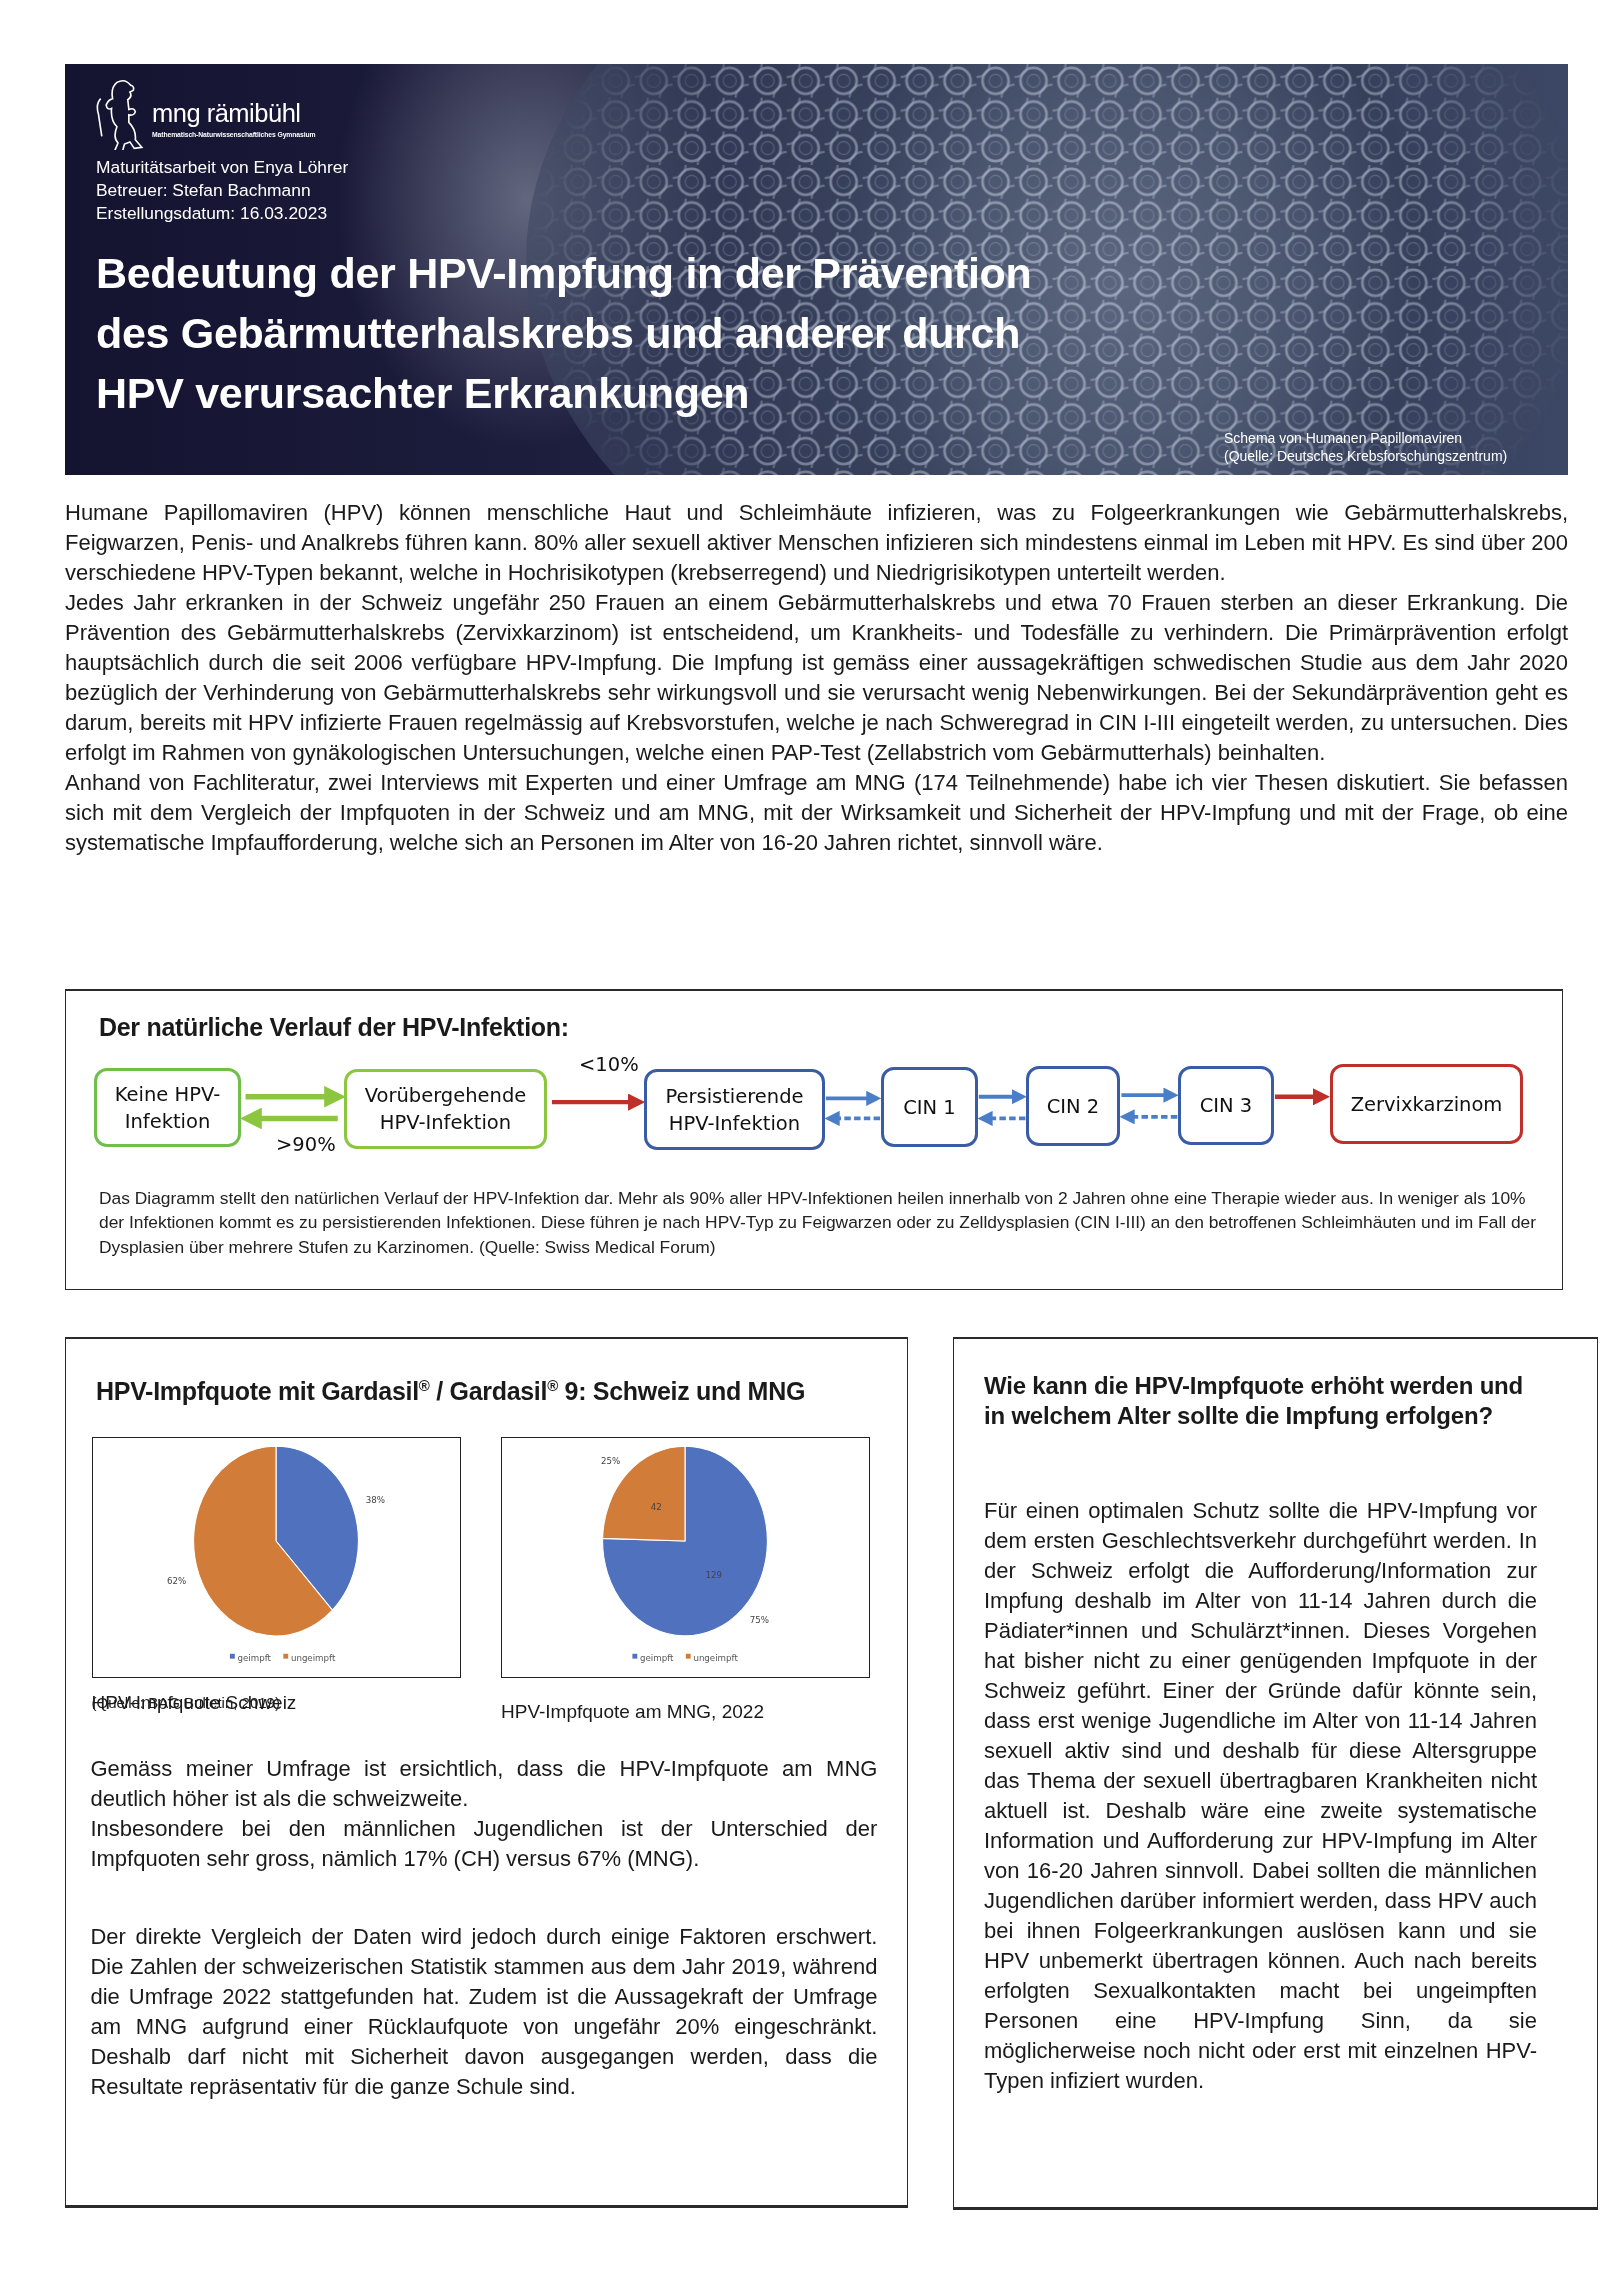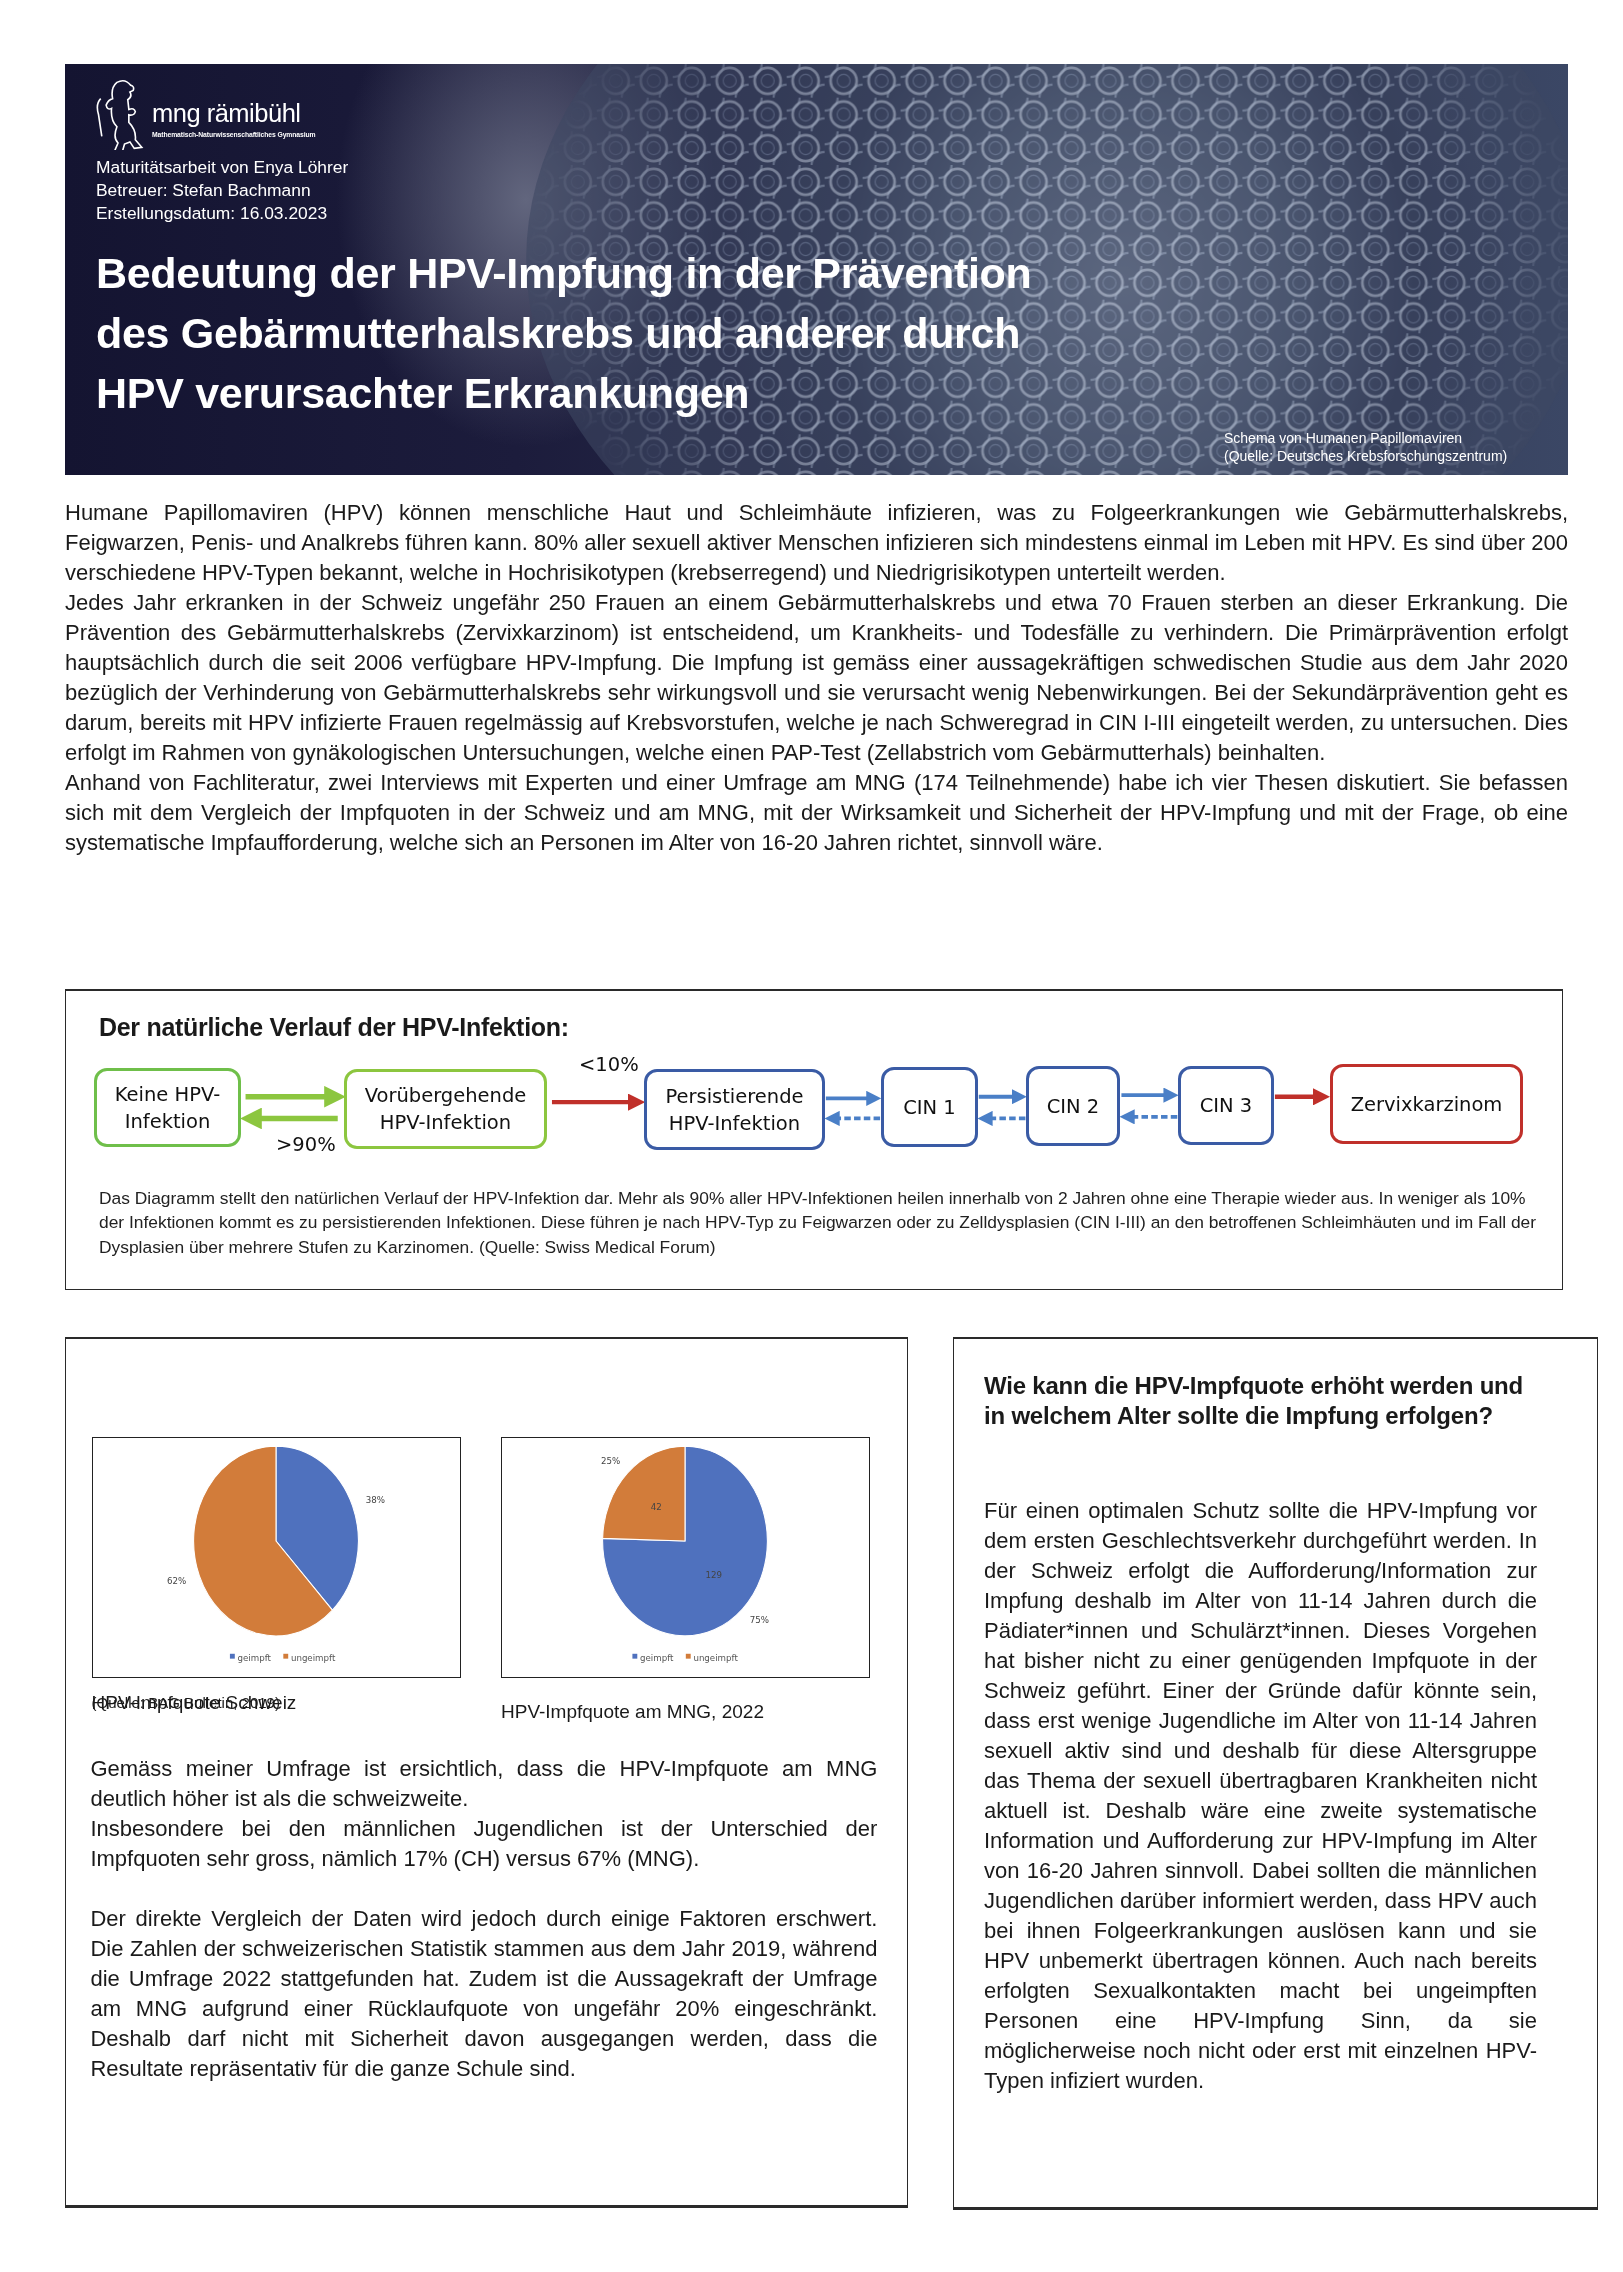--- a/index.html
+++ b/index.html
@@ -31,21 +31,21 @@
   
   #quota-box{left:65px;top:1337px;width:843px;height:871px;border:1.6px solid #2a2a2a;border-top-width:2.2px;border-bottom-width:3.3px;box-sizing:border-box;}
   #quota-title{left:30px;top:38px;font-weight:bold;font-size:25px;letter-spacing:-0.3px;}
   #quota-title sup{font-size:15px;}
   .pie-frame{position:absolute;top:98px;width:369px;height:241px;border:1.6px solid #222;box-sizing:border-box;background:#fff;}
   .pie-frame svg{position:absolute;left:0;top:0;width:366px;height:238px;}
   .pie-caption{position:absolute;font-size:19px;line-height:22px;color:#1a1a1a;}
   .pie-source{position:absolute;font-size:15px;color:#1a1a1a;}
   #quota-text{left:24.4px;top:415px;width:787px;font-size:22px;line-height:30px;text-align:justify;}
   #quota-text p{margin:0;}
-  #quota-text p.gap{margin-top:30px;}
+  #quota-text p.gap{margin-top:48px;}
   
   #question-box{left:953px;top:1337px;width:645px;height:873px;border:1.6px solid #2a2a2a;border-top-width:2.2px;border-bottom-width:3.3px;box-sizing:border-box;}
   #question-title{left:30px;top:31.5px;width:553px;font-weight:bold;font-size:24px;line-height:30px;letter-spacing:-0.2px;}
   #question-text{left:30px;top:157px;width:553px;font-size:22px;line-height:30px;text-align:justify;}
 </style>
 </head>
 <body>
 
 <div id="header" class="abs">
   <svg id="virus" class="abs" viewBox="0 0 2770 757" preserveAspectRatio="none">
@@ -151,20 +151,21 @@
   </div>
   <div class="node" style="left:1264px;top:73px;width:193px;height:80px;border-color:#c0302a;">
     <div>Zervixkarzinom</div>
   </div>
   <div class="pct" style="left:513px;top:62px;">&lt;10%</div>
   <div class="pct" style="left:210px;top:142px;">&gt;90%</div>
   <div id="diagram-text" class="abs">Das Diagramm stellt den natürlichen Verlauf der HPV-Infektion dar. Mehr als 90% aller HPV-Infektionen heilen innerhalb von 2 Jahren ohne eine Therapie wieder aus. In weniger als 10% der Infektionen kommt es zu persistierenden Infektionen. Diese führen je nach HPV-Typ zu Feigwarzen oder zu Zelldyspla­sien (CIN I-III) an den betroffenen Schleimhäuten und im Fall der Dysplasien über mehrere Stufen zu Karzinomen. (Quelle: Swiss Medical Forum)</div>
 </div>
 
 <div id="quota-box" class="abs">
+  <div id="quota-title" class="abs"><span>HPV-Impfquote mit Gardasil</span><sup>®</sup><span> / Gardasil</span><sup>®</sup><span> 9: Schweiz und MNG</span></div>
 
   <div class="pie-frame" style="left:25.5px;">
     <svg id="pie0" viewBox="0 0 674 439">
         <path d="M337,190 L337,15 A152,175 0 0 1 441.0511601011607,317.569509798747 Z" fill="#4f71be" stroke="#fff" stroke-width="2"></path>
         <text x="520.1659677199855" y="114.534466699641" font-size="16" font-family="DejaVu Sans, sans-serif" fill="#444" text-anchor="middle" dominant-baseline="middle">38%</text>
         <path d="M337,190 L441.0511601011607,317.569509798747 A152,175 0 1 1 337,15 Z" fill="#d27c3a" stroke="#fff" stroke-width="2"></path>
         <text x="153.8340322800145" y="265.465533300359" font-size="16" font-family="DejaVu Sans, sans-serif" fill="#444" text-anchor="middle" dominant-baseline="middle">62%</text>
         <rect x="252" y="398" width="9" height="9" fill="#4f71be"></rect>
         <text x="266" y="406" font-size="16" font-family="DejaVu Sans, sans-serif" fill="#555" dominant-baseline="middle">geimpft</text>
         <rect x="350.5" y="398" width="9" height="9" fill="#d27c3a"></rect>

